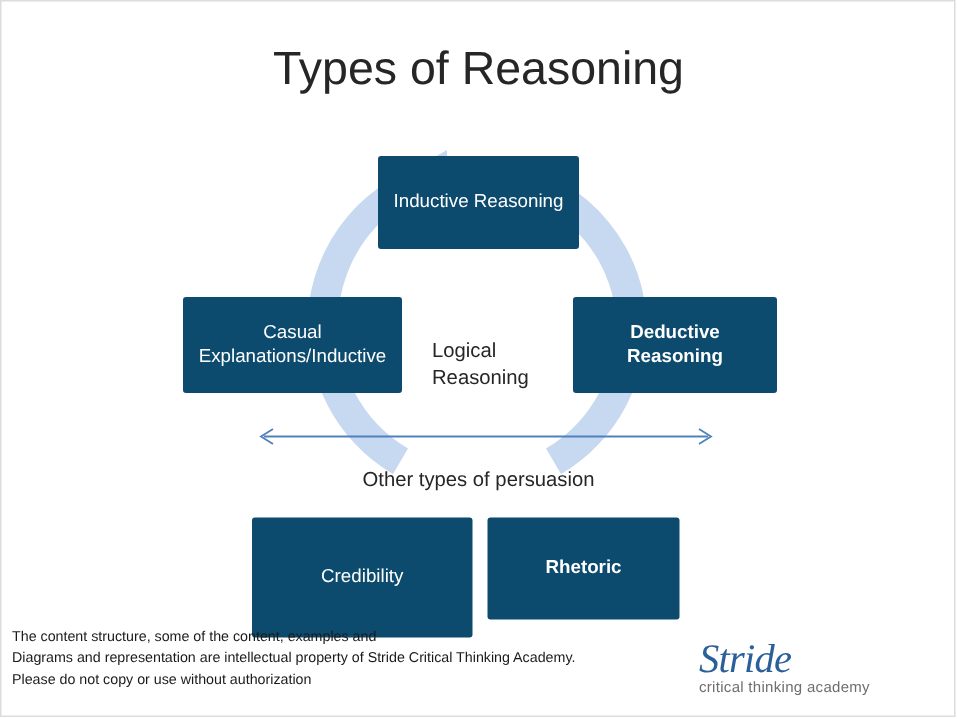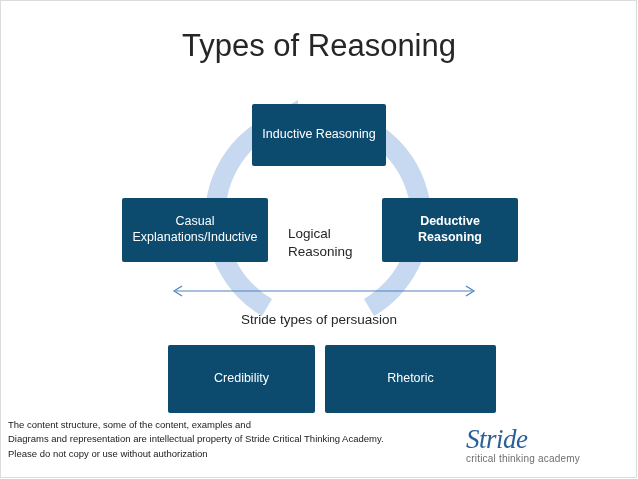--- a/index.html
+++ b/index.html
@@ -76,28 +76,29 @@
   }
   #node-casual {
     left: 122px;
     top: 198px;
     width: 146px;
     height: 64px;
   }
   #node-rhetoric {
     left: 325px;
     top: 345px;
-    width: 171px;
+    width: 128px;
     height: 68px;
+    font-weight: bold;
   }
   #node-credibility {
     left: 168px;
     top: 345px;
     width: 147px;
-    height: 68px;
+    height: 80px;
   }
   #center-label {
     position: absolute;
     left: 288px;
     top: 225px;
     width: 90px;
     font-size: 13.5px;
     color: #262626;
     line-height: 1.35;
     text-align: left;
@@ -209,21 +210,21 @@
   </div>
 
   <div id="center-label">Logical Reasoning</div>
 
   <svg id="hline" viewBox="0 0 312 14" xmlns="http://www.w3.org/2000/svg">
     <line x1="8" y1="7" x2="304" y2="7" stroke="#4f81bd" stroke-width="1.2"></line>
     <polyline points="14,2 6,7 14,12" fill="none" stroke="#4f81bd" stroke-width="1.2"></polyline>
     <polyline points="298,2 306,7 298,12" fill="none" stroke="#4f81bd" stroke-width="1.2"></polyline>
   </svg>
 
-  <div id="other-label">Stride types of persuasion</div>
+  <div id="other-label">Other types of persuasion</div>
 
   <div id="footnote">
     <div>The content structure, some of the content, examples  and</div>
     <div>Diagrams and representation are intellectual property of  Stride Critical Thinking Academy.</div>
     <div>Please do not copy or use without authorization</div>
   </div>
 
   <div id="logo">
     <div id="logo-word">Stride</div>
     <div id="logo-sub">critical thinking academy</div>

